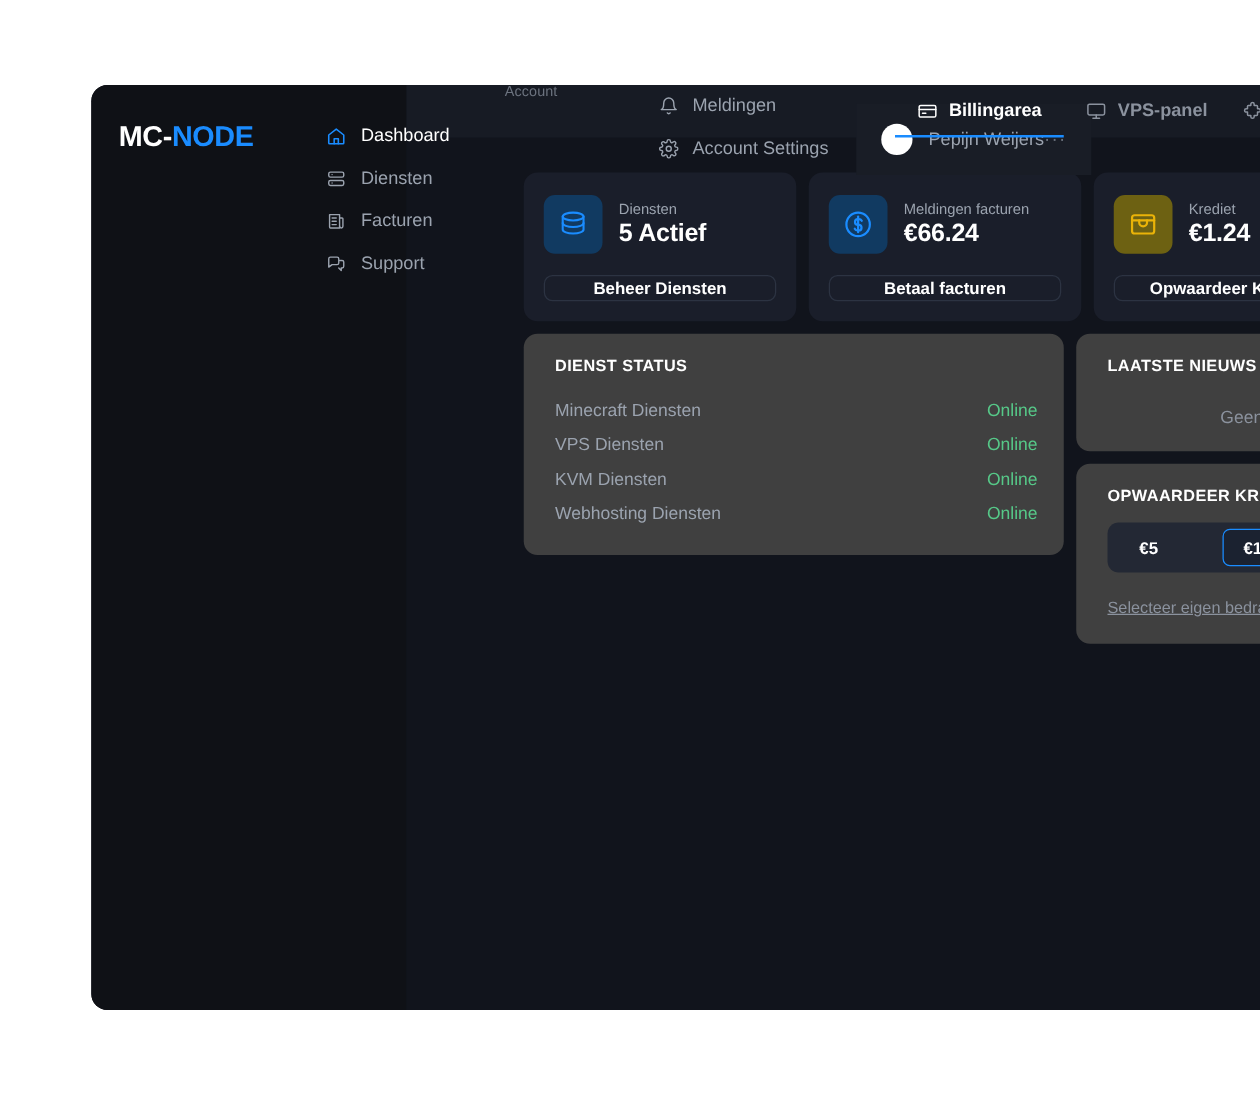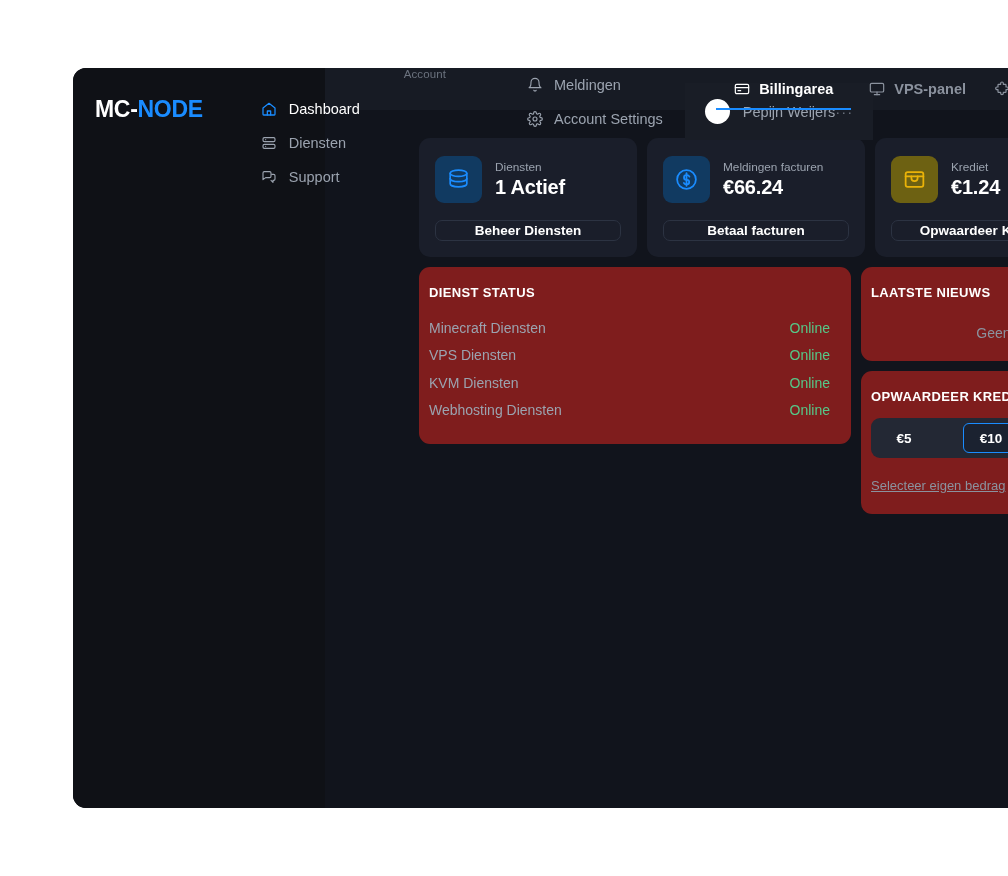--- a/index.html
+++ b/index.html
@@ -207,23 +207,23 @@
   
   .lower {
     display: grid;
     grid-template-columns: 432px 218px;
     gap: 10px;
     margin-top: 10px;
     width: 700px;
     align-items: start;
   }
   .panel {
-    background: #7f1d1d;
+    background: #404040;
     border-radius: 11px;
-    padding: 18px 21px 20px 10px;
+    padding: 18px 21px 20px 25px;
   }
   .panel-title {
     font-size: 13px;
     font-weight: bold;
     color: #ffffff;
     letter-spacing: 0.35px;
     margin-bottom: 14px;
     white-space: nowrap;
   }
   .status-row {
@@ -312,20 +312,32 @@
           <svg viewBox="0 0 24 24" fill="none" stroke="#9ba3af" stroke-width="1.7" stroke-linecap="round" stroke-linejoin="round">
               <rect x="3" y="4" width="18" height="6" rx="2"></rect>
               <rect x="3" y="14" width="18" height="6" rx="2"></rect>
               <line x1="7" y1="7" x2="7.01" y2="7"></line>
               <line x1="7" y1="17" x2="7.01" y2="17"></line>
             </svg>
         </span>
         <span>Diensten</span>
       </div>
 
+      <div class="nav-item">
+        <span class="ico">
+          <svg viewBox="0 0 24 24" fill="none" stroke="#9ba3af" stroke-width="1.7" stroke-linecap="round" stroke-linejoin="round">
+              <path d="M4 4h12v16H5a1 1 0 0 1-1-1z"></path>
+              <path d="M16 8h3a1 1 0 0 1 1 1v9a2 2 0 0 1-4 0"></path>
+              <line x1="7" y1="8" x2="12" y2="8"></line>
+              <line x1="7" y1="12" x2="12" y2="12"></line>
+              <line x1="7" y1="16" x2="12" y2="16"></line>
+            </svg>
+        </span>
+        <span>Facturen</span>
+      </div>
 
       <div class="nav-item">
         <span class="ico">
           <svg viewBox="0 0 24 24" fill="none" stroke="#9ba3af" stroke-width="1.7" stroke-linecap="round" stroke-linejoin="round">
               <path d="M3 6a2 2 0 0 1 2-2h8a2 2 0 0 1 2 2v5a2 2 0 0 1-2 2H7l-4 3z"></path>
               <path d="M16 8h3a2 2 0 0 1 2 2v5a2 2 0 0 1-2 2h-1v3l-3-3"></path>
             </svg>
         </span>
         <span>Support</span>
       </div>
@@ -412,21 +424,21 @@
           <div class="stat-top">
             <div class="stat-ico blue">
               <svg viewBox="0 0 24 24" fill="none" stroke="#1a8cff" stroke-width="1.6" stroke-linecap="round" stroke-linejoin="round">
                   <ellipse cx="12" cy="6" rx="8" ry="3"></ellipse>
                   <path d="M4 6v5c0 1.7 3.6 3 8 3s8-1.3 8-3V6"></path>
                   <path d="M4 11v5c0 1.7 3.6 3 8 3s8-1.3 8-3v-5"></path>
                 </svg>
             </div>
             <div>
               <div class="stat-label">Diensten</div>
-              <div class="stat-value">1 Actief</div>
+              <div class="stat-value">5 Actief</div>
             </div>
           </div>
           <button class="stat-btn">Beheer Diensten</button>
         </div>
 
         <div class="stat-card">
           <div class="stat-top">
             <div class="stat-ico blue">
               <svg viewBox="0 0 24 24" fill="none" stroke="#1a8cff" stroke-width="1.7" stroke-linecap="round" stroke-linejoin="round">
                   <circle cx="12" cy="12" r="9"></circle>

